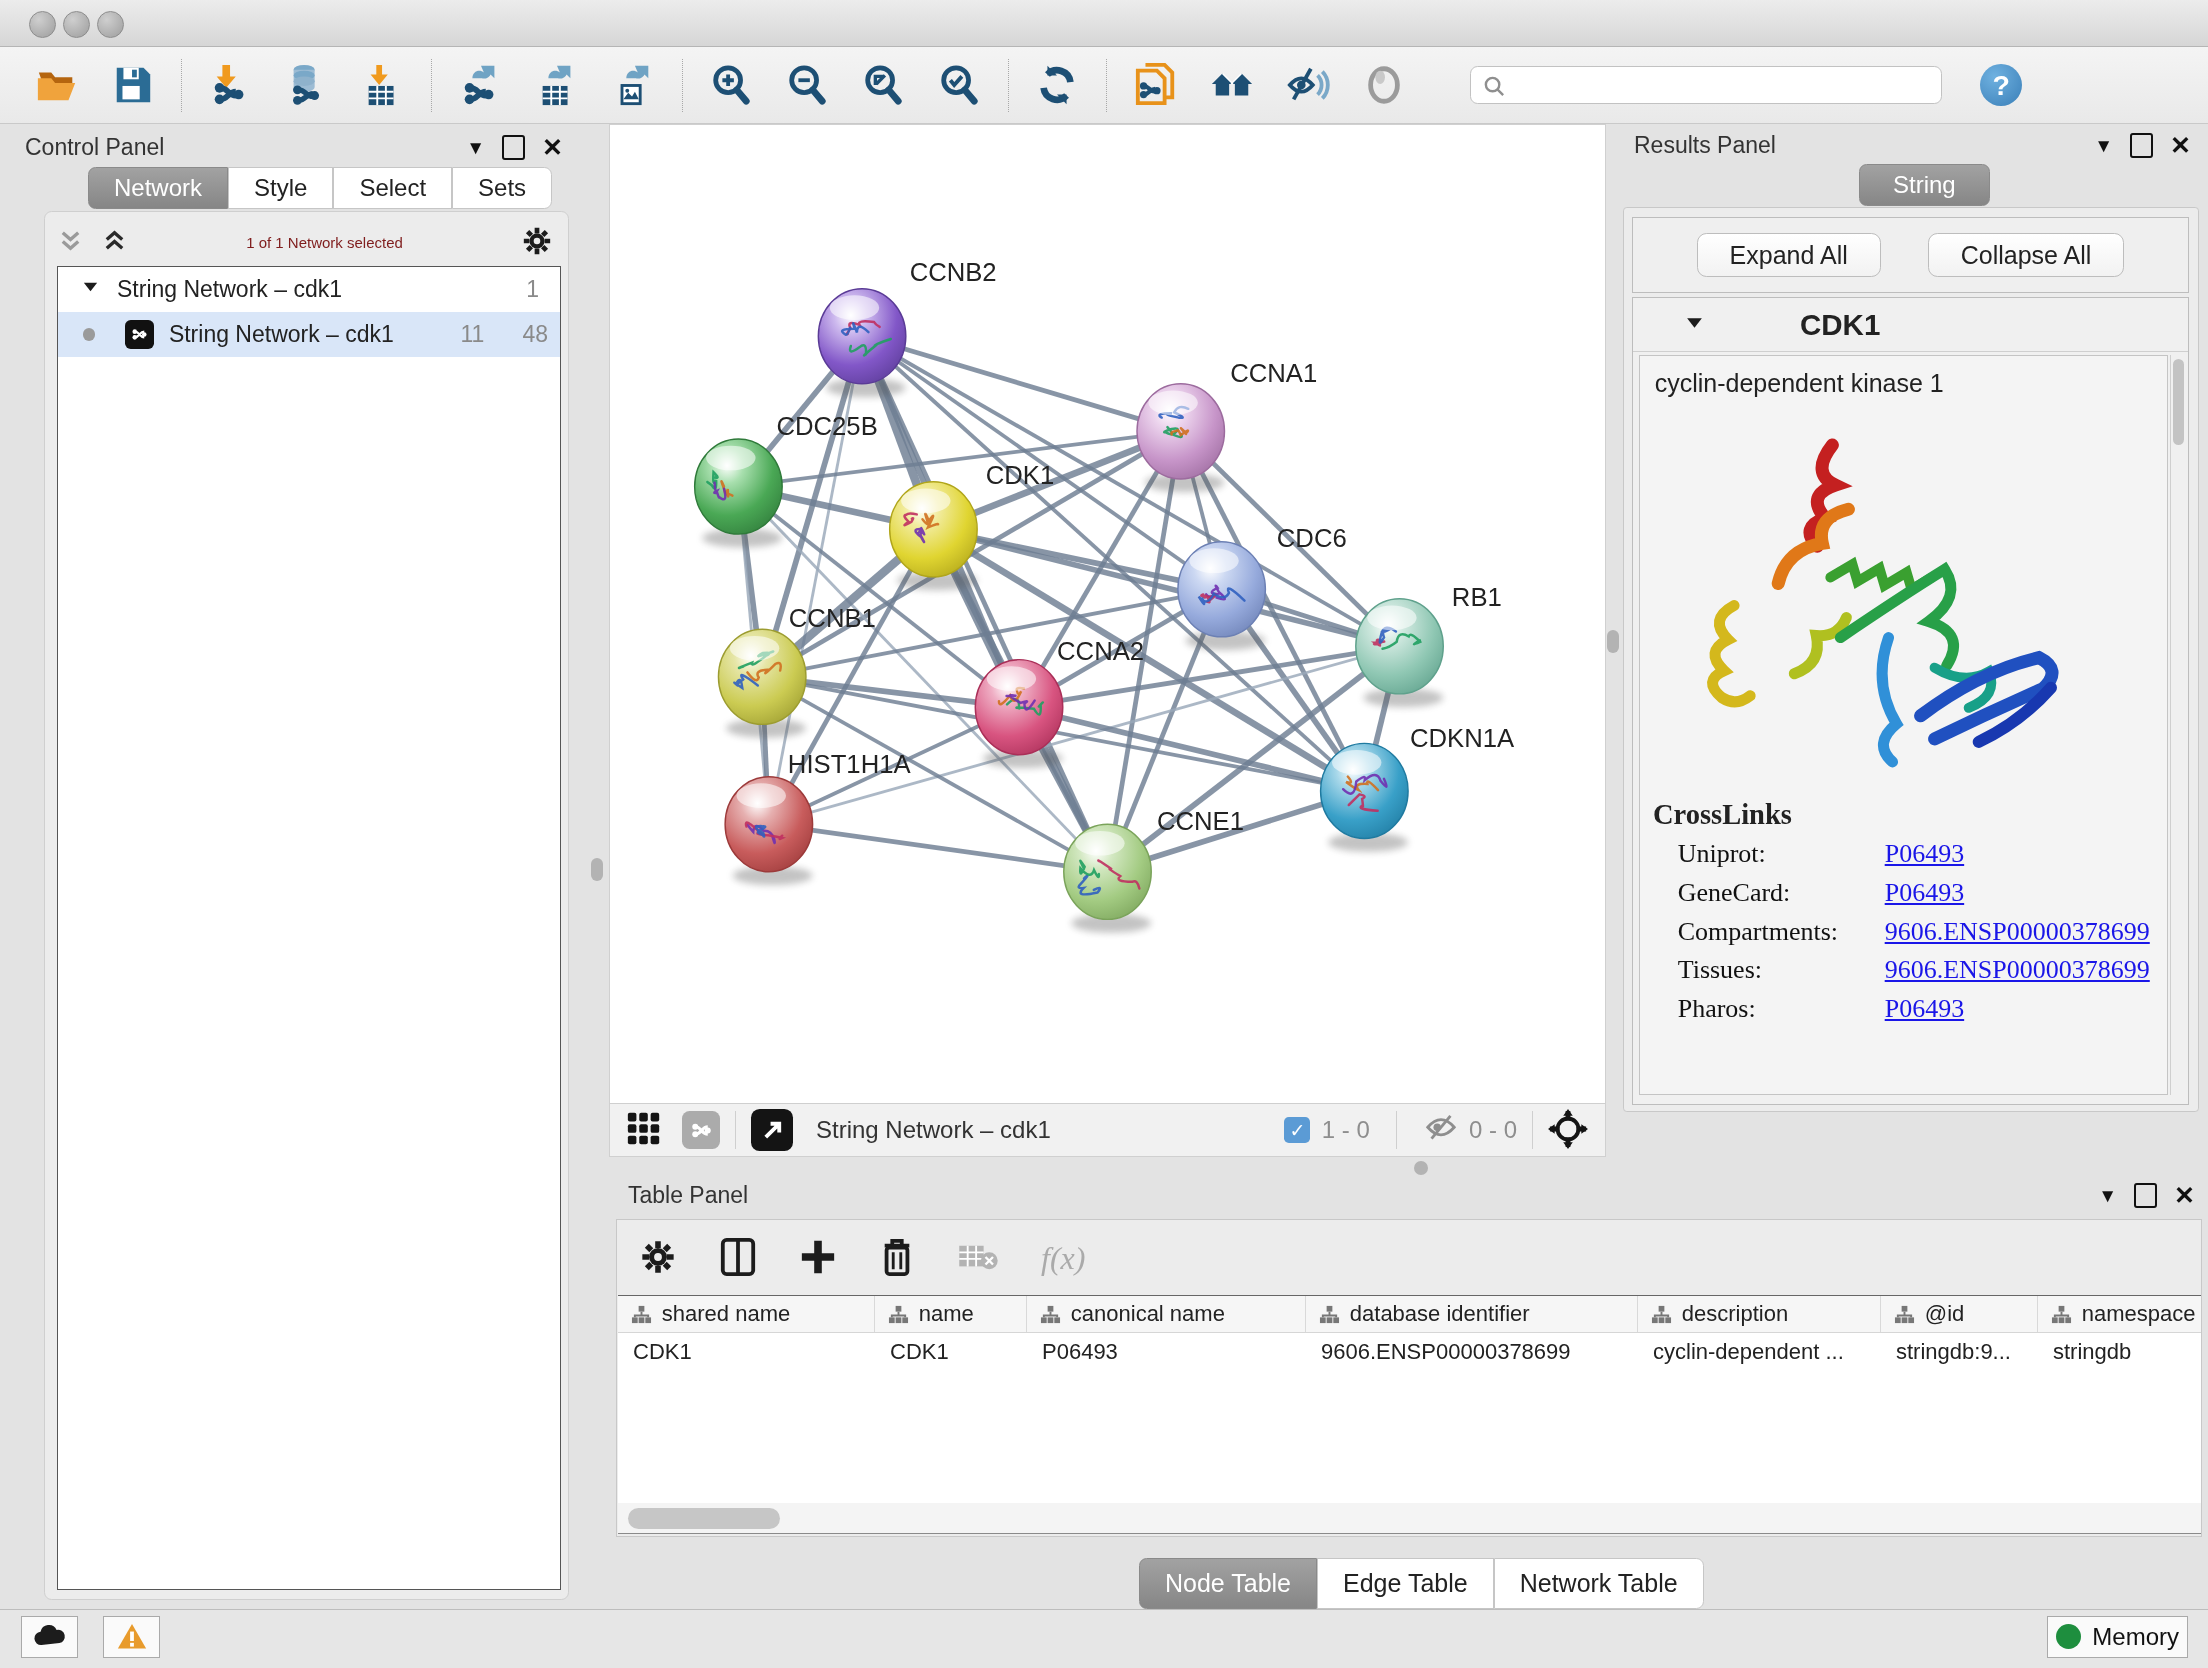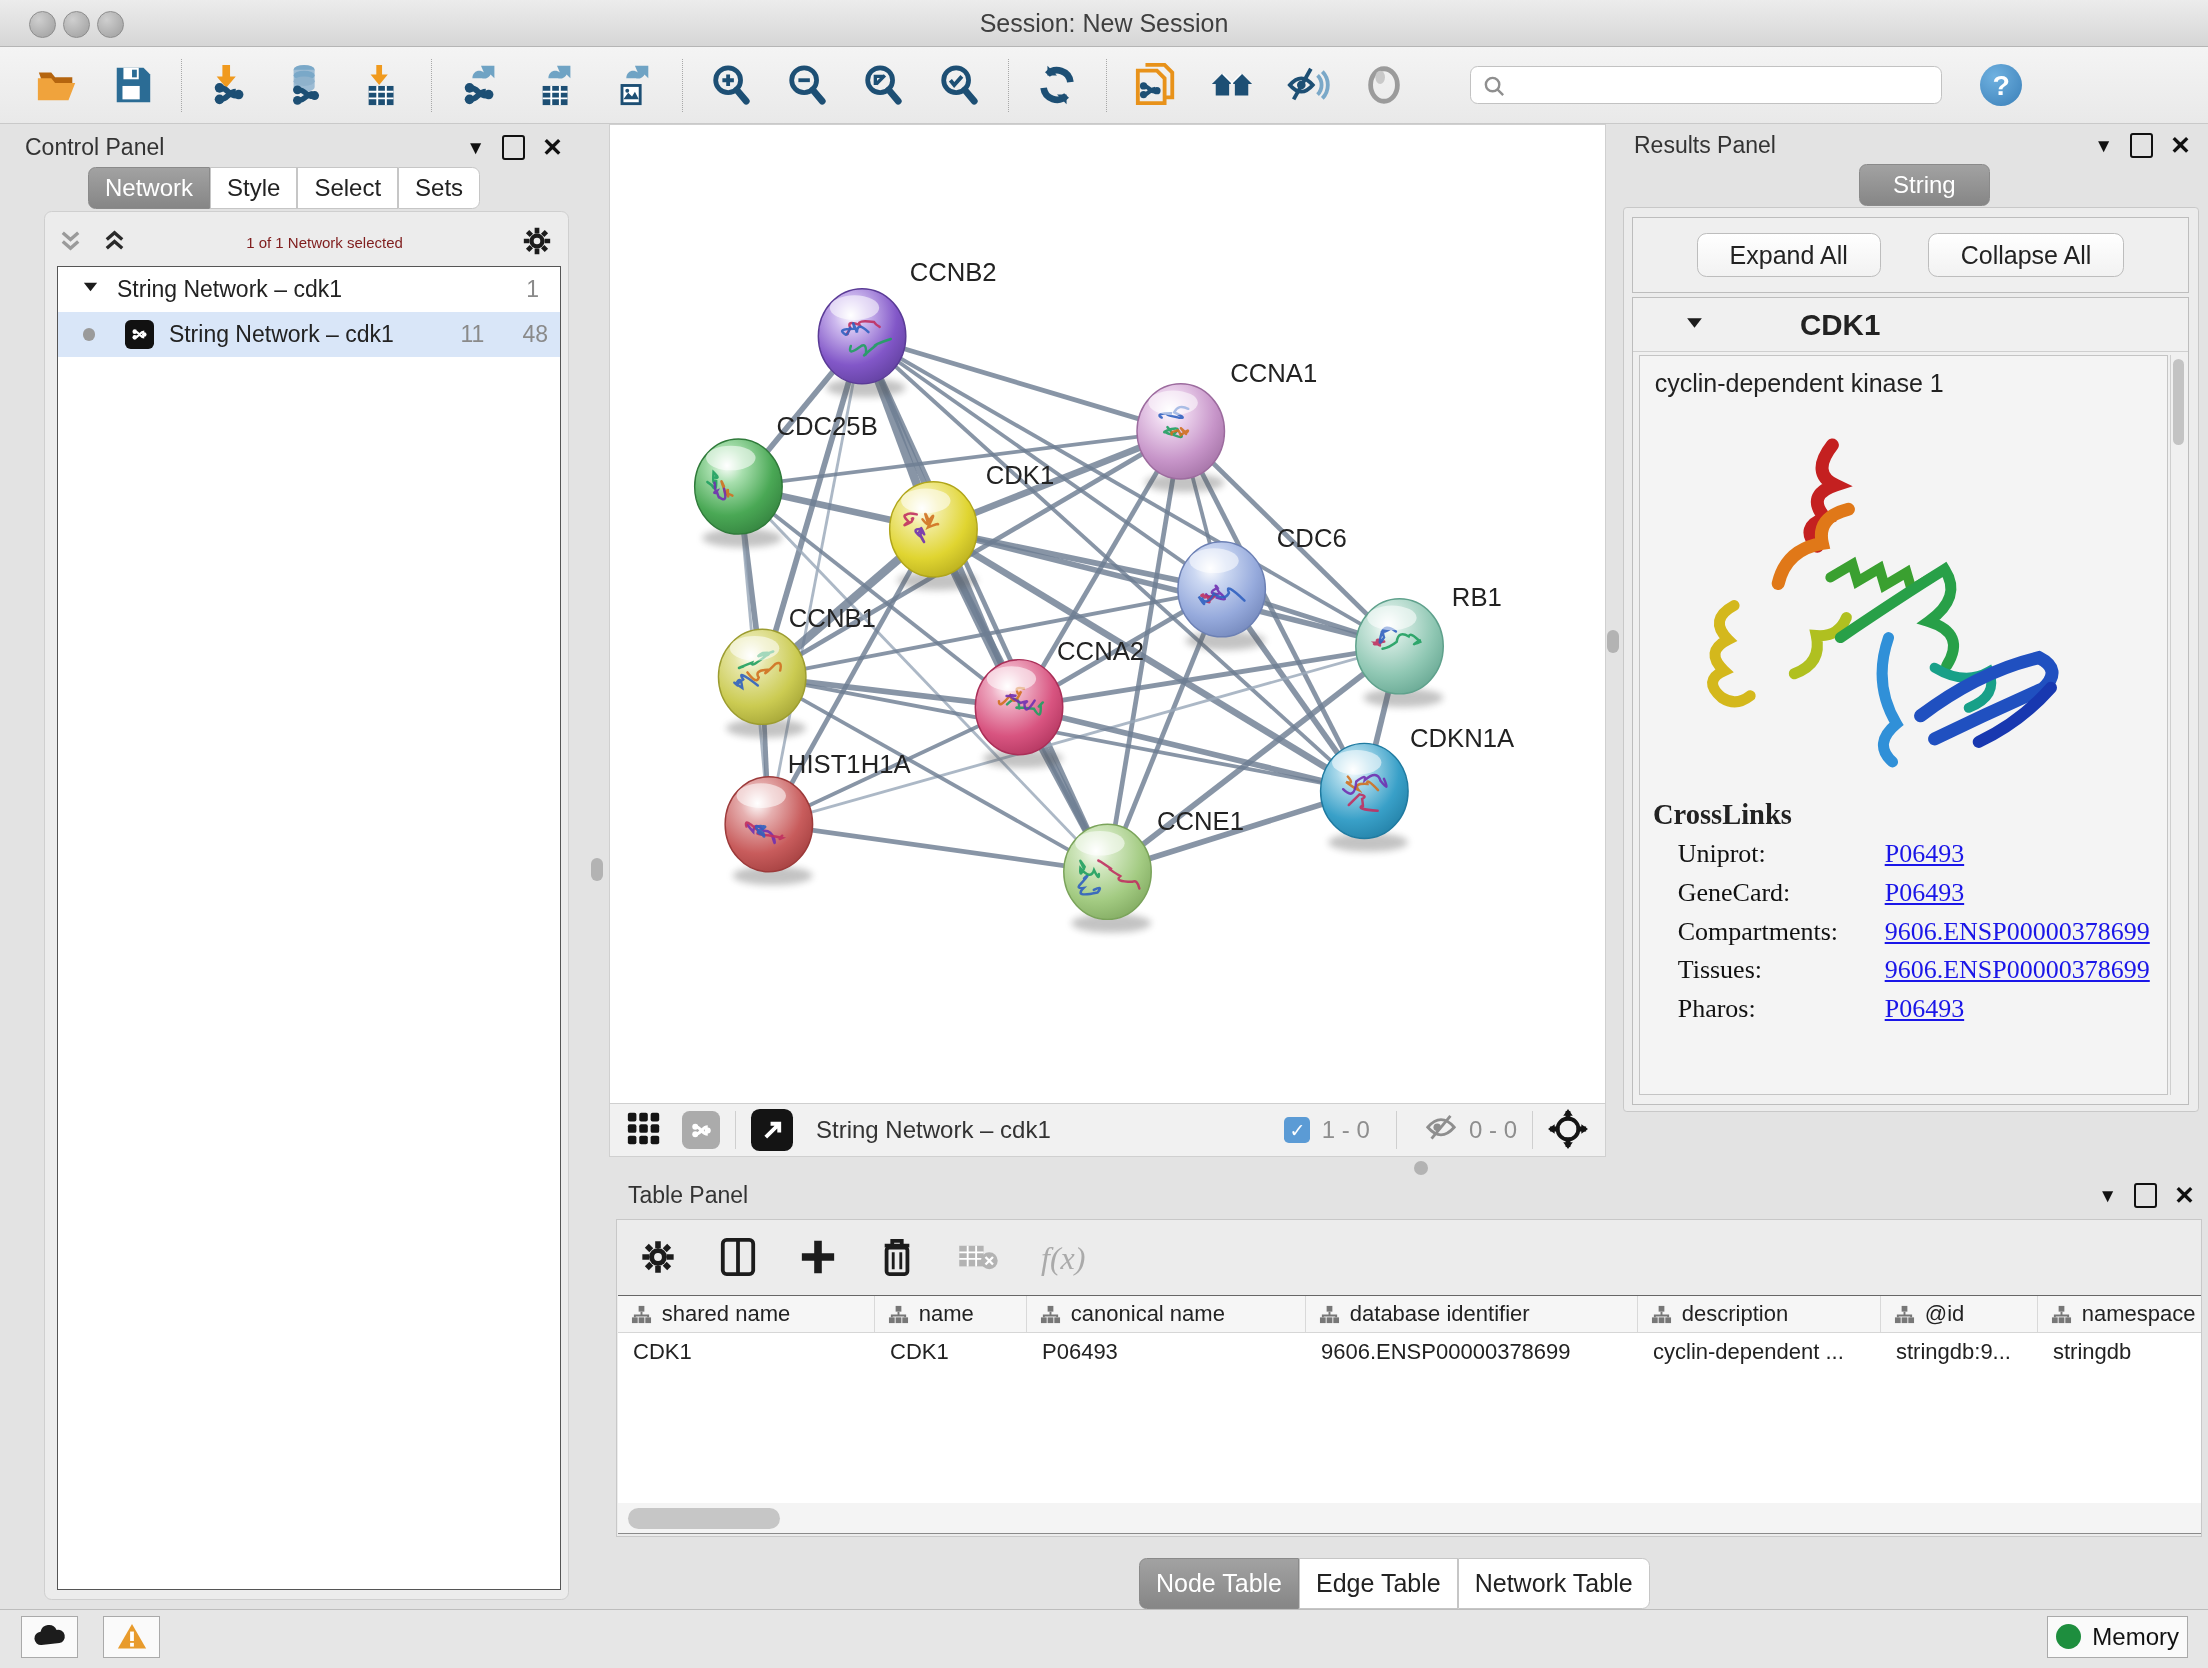--- a/index.html
+++ b/index.html
@@ -28,21 +28,21 @@
   .search-glass{position:absolute;left:11.4px;top:7.6px;}
   .help-btn{margin-left:38px;width:42px;height:42px;border-radius:50%;
     background:radial-gradient(circle at 35% 30%,#6fb1e0,#3a7fb8);
     color:#fff;font-size:28.5px;font-weight:bold;display:flex;align-items:center;justify-content:center;}
   
   .panel-title{font-size:23px;color:#333;}
   .panel-ctl{display:flex;align-items:center;gap:17px;}
   .pc-collapse{font-size:19px;color:#111;}
   .pc-float{width:19px;height:21px;border:2.4px solid #111;border-radius:2.9px;}
   .pc-close{font-size:25px;font-weight:bold;color:#111;}
-  .tab{height:40px;padding:0 16px;background:#fff;border:1px solid #c6c6c6;
+  .tab{height:40px;padding:0 25px;background:#fff;border:1px solid #c6c6c6;
     display:flex;align-items:center;font-size:24px;color:#222;}
   .tab.first{border-radius:7.6px 0 0 7.6px;}
   .tab.last{border-radius:0 7.6px 7.6px 0;}
   .tab.active{background:linear-gradient(#a2a2a2,#868686);color:#fff;border-color:#8a8a8a;}
   
   .cp-header{position:absolute;left:25px;top:133px;width:538px;display:flex;justify-content:space-between;align-items:center;}
   .cp-tabs{position:absolute;left:88px;top:167px;display:flex;}
   .cp-box{position:absolute;left:44px;top:211px;width:523px;height:1387px;
     background:#ececec;border:1px solid #cfcfcf;border-radius:7.6px;}
   .cp-selector{position:absolute;left:57px;top:223px;width:496px;height:38px;
@@ -115,21 +115,20 @@
   .mem-dot{width:25px;height:25px;border-radius:50%;background:#1e8e3e;margin-right:11.4px;}
   .mem-label{font-size:24px;color:#111;}
 </style>
 </head>
 <body>
 
 <div class="titlebar">
   <div class="traffic" style="left:28.5px"></div>
   <div class="traffic" style="left:63px"></div>
   <div class="traffic" style="left:97px"></div>
-  <div class="win-title">Session: New Session</div>
 </div>
 
 <div class="toolbar">
   <div class="tb-group">
     <div class="tb-btn">
       <svg width="44" height="44" viewBox="0 0 46 46">
           <path d="M4 10h13l4 5h18v6H8z" fill="#b5650f"></path>
           <path d="M3 16h14l4 5h21l-7 18H3z" fill="#f0a33c"></path>
         </svg>
     </div>

